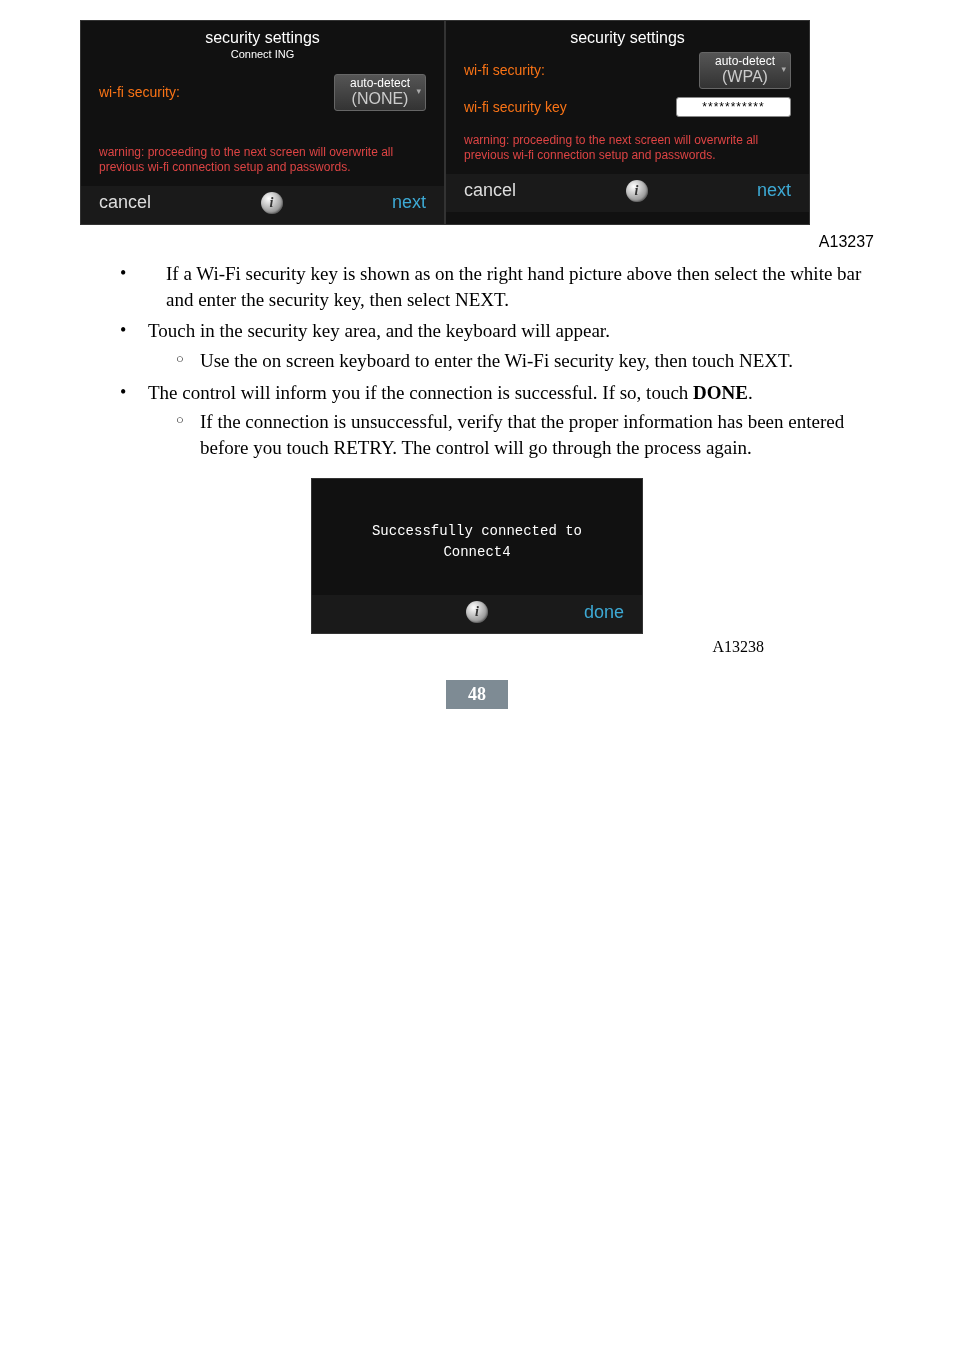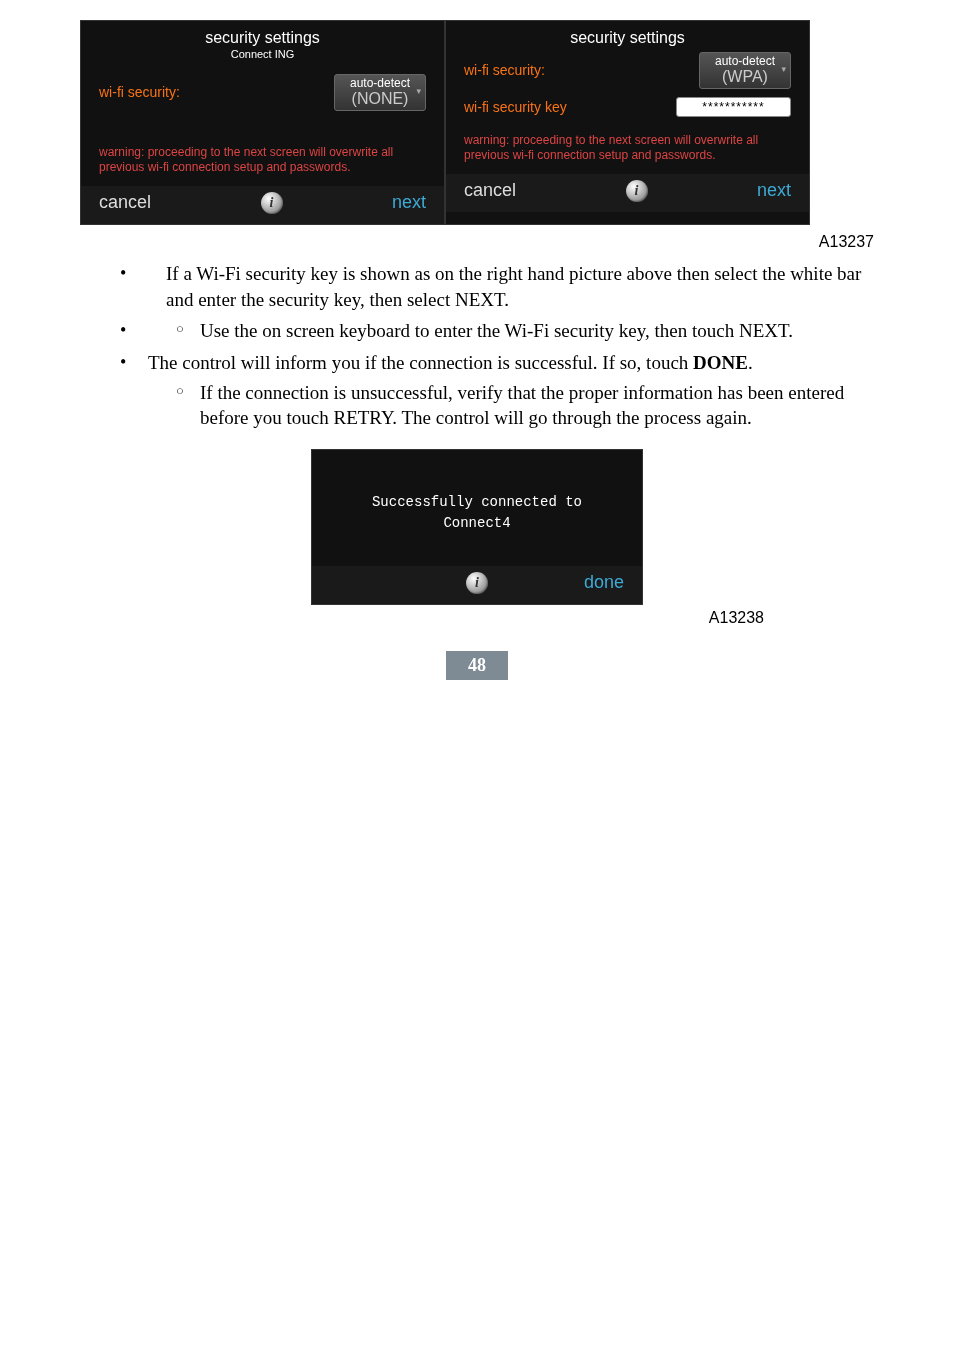--- a/index.html
+++ b/index.html
@@ -113,20 +113,21 @@
     box-shadow: inset -1px -1px 2px rgba(0,0,0,0.4);
   }
   .fig-id {
     text-align: right;
     font-family: Arial, sans-serif;
     font-size: 16px;
     margin: 4px 0 10px 0;
   }
   .fig-id.indent {
     padding-right: 110px;
+    font-family: Liberation Serif, serif;
   }
   ul.outer {
     list-style: none;
     padding-left: 40px;
   }
   ul.outer > li {
     position: relative;
     padding-left: 28px;
     margin-bottom: 6px;
     font-size: 19px;
@@ -237,20 +238,21 @@
 
 </div>
 
 <div class="fig-id">A13237</div>
 
 <ul class="outer">
   <li class="first-li-indent">
     <span>If a Wi-Fi security key is shown as on the right hand picture above then select the white bar and enter the security key, then select NEXT.</span>
   </li>
   <li>
+    <span>Touch in the security key area, and the keyboard will appear.</span>
     <ul class="inner">
       <li>
         <span>Use the on screen keyboard to enter the Wi-Fi security key, then touch NEXT.</span>
       </li>
     </ul>
   </li>
   <li>
     <span>The control will inform you if the connection is successful. If so, touch </span><span class="bold">DONE</span><span>.</span>
     <ul class="inner">
       <li>

